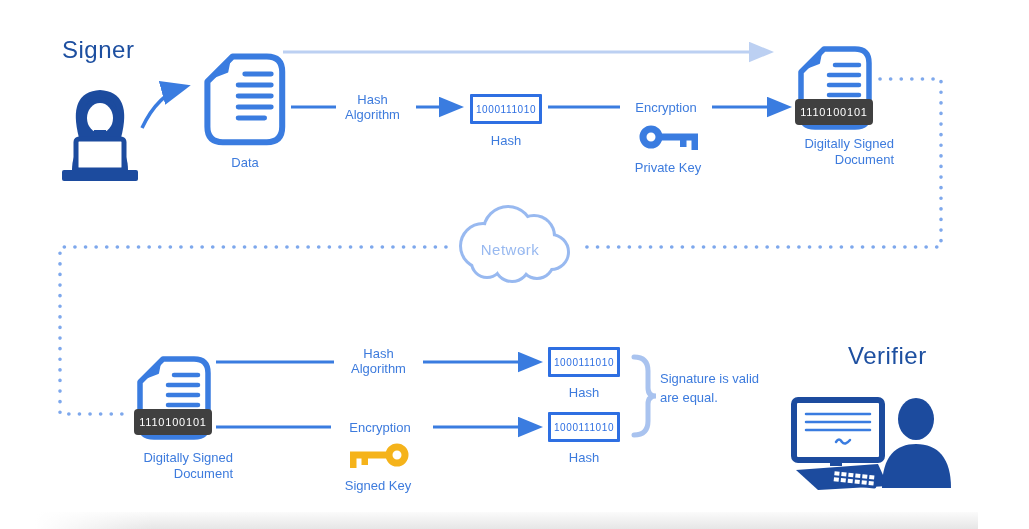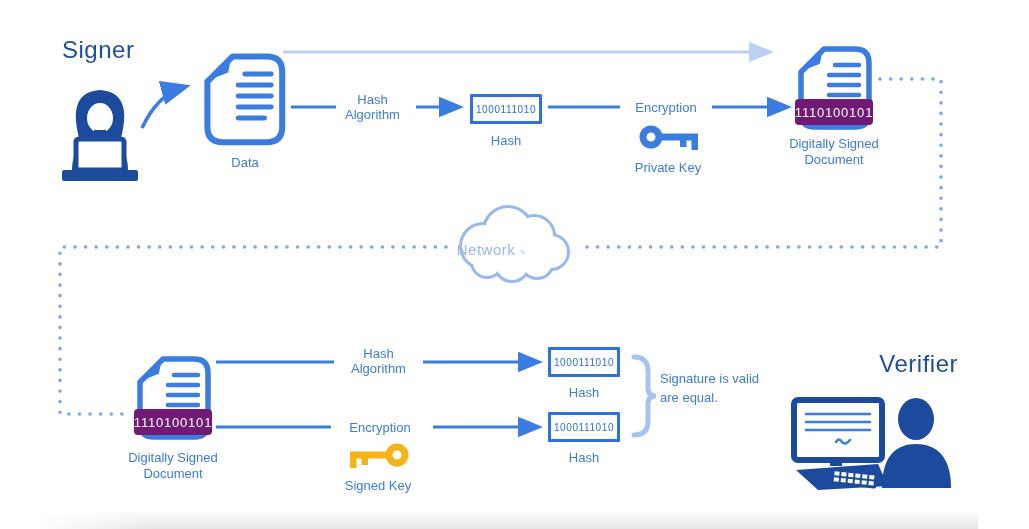--- a/index.html
+++ b/index.html
@@ -10,25 +10,25 @@
   .abs{position:absolute;}
   .lbl{color:#3d7bdd;font-size:13px;line-height:15px;text-align:center;}
   .title{color:#1d4fa0;font-size:24px;font-weight:500;letter-spacing:.5px;}
   .hashbox{
     position:absolute;width:72px;height:30px;box-sizing:border-box;
     border:3px solid #2e6fe2;border-radius:1px;background:#fff;
     color:#2e6fe2;font-size:10px;letter-spacing:.6px;
     display:flex;align-items:center;justify-content:center;
   }
   .banner{
-    position:absolute;width:78px;height:26px;background:#701a75;border-radius:4px;
-    color:#ffffff;font-size:13px;letter-spacing:.8px;
+    position:absolute;width:78px;height:26px;background:#404040;border-radius:4px;
+    color:#ffffff;font-size:11px;letter-spacing:.8px;
     display:flex;align-items:center;justify-content:center;
   }
-  .doclbl{color:#3d7bdd;font-size:13px;line-height:16px;text-align:center;}
+  .doclbl{color:#3d7bdd;font-size:13px;line-height:16px;text-align:right;}
   .note{color:#3d7bdd;font-size:13px;line-height:19px;text-align:left;}
   .cloudlbl{color:#98b9f0;font-size:15px;font-weight:500;text-align:center;letter-spacing:.5px;}
   .edge{
     position:absolute;left:35px;top:512px;width:994px;height:17px;
     border-top-left-radius:9px;
     background:
       linear-gradient(to right, rgba(255,255,255,1), rgba(255,255,255,0) 12%),
       linear-gradient(to bottom, #fbfbfb, #e6e6e6);
   }
 </style>
@@ -172,37 +172,37 @@
 
   <div class="hashbox" style="left:470px;top:94px">1000111010</div>
   <div class="abs lbl" style="left:476px;top:133px;width:60px">Hash</div>
 
   <div class="abs lbl" style="left:620px;top:100px;width:92px">Encryption</div>
   <div class="abs lbl" style="left:618px;top:160px;width:100px">Private Key</div>
 
   <div class="banner" style="left:795px;top:99px">1110100101</div>
   <div class="abs doclbl" style="left:774px;top:136px;width:120px">Digitally Signed Document</div>
 
-  <div class="abs cloudlbl" style="left:446px;top:241px;width:80px">Network</div>
+  <div class="abs cloudlbl" style="left:470px;top:241px;width:80px">Network</div>
 
   <div class="banner" style="left:134px;top:409px">1110100101</div>
   <div class="abs doclbl" style="left:113px;top:450px;width:120px">Digitally Signed Document</div>
 
   <div class="abs lbl" style="left:336px;top:346px;width:85px">Hash Algorithm</div>
 
   <div class="abs lbl" style="left:330px;top:420px;width:100px">Encryption</div>
   <div class="abs lbl" style="left:328px;top:478px;width:100px">Signed Key</div>
 
   <div class="hashbox" style="left:548px;top:347px">1000111010</div>
   <div class="abs lbl" style="left:554px;top:385px;width:60px">Hash</div>
 
   <div class="hashbox" style="left:548px;top:412px">1000111010</div>
   <div class="abs lbl" style="left:554px;top:450px;width:60px">Hash</div>
 
   <div class="abs note" style="left:660px;top:369px;width:122px">
     <div>Signature is valid</div>
     <div>are equal.</div>
   </div>
 
-  <div class="abs title" style="left:848px;top:350px;width:110px;text-align:right">Verifier</div>
+  <div class="abs title" style="left:848px;top:342px;width:110px;text-align:left">Verifier</div>
 
   <div class="edge"></div>
 </div>
 
 </body></html>

